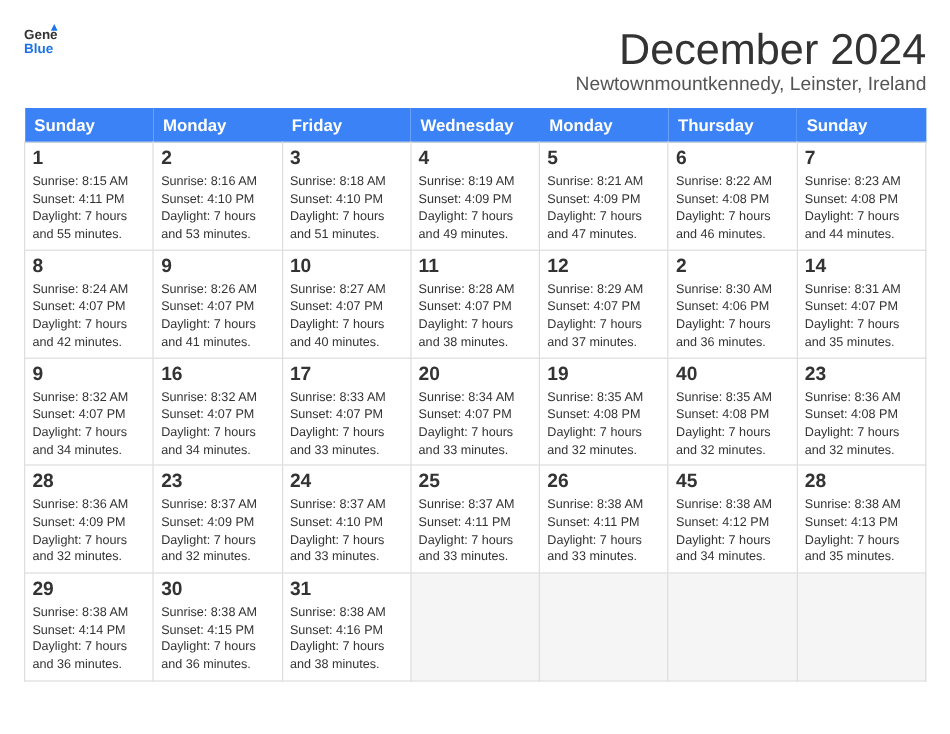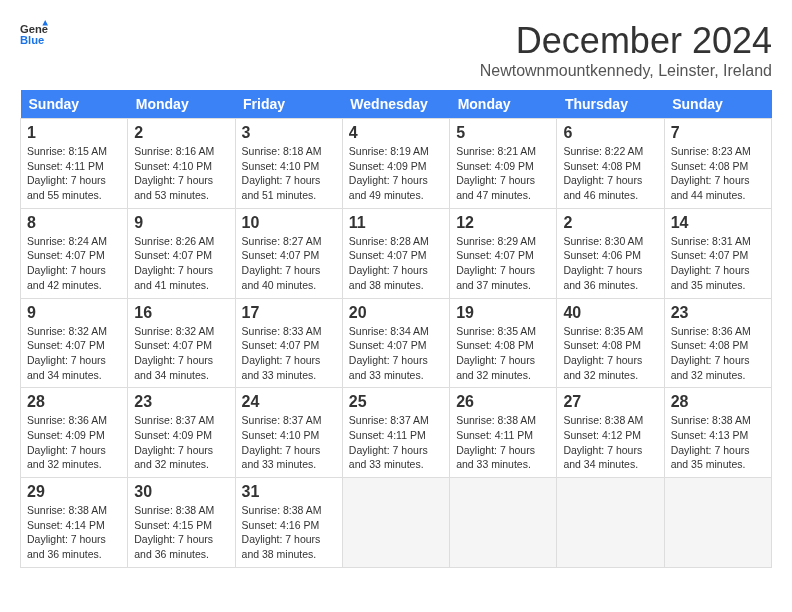--- a/index.html
+++ b/index.html
@@ -131,21 +131,21 @@
         <td><span class="day-number">19</span><span class="cell-text">Sunrise: 8:35 AM<br>Sunset: 4:08 PM<br>Daylight: 7 hours and 32 minutes.</span></td>
         <td><span class="day-number">40</span><span class="cell-text">Sunrise: 8:35 AM<br>Sunset: 4:08 PM<br>Daylight: 7 hours and 32 minutes.</span></td>
         <td><span class="day-number">23</span><span class="cell-text">Sunrise: 8:36 AM<br>Sunset: 4:08 PM<br>Daylight: 7 hours and 32 minutes.</span></td>
       </tr>
       <tr>
         <td><span class="day-number">28</span><span class="cell-text">Sunrise: 8:36 AM<br>Sunset: 4:09 PM<br>Daylight: 7 hours and 32 minutes.</span></td>
         <td><span class="day-number">23</span><span class="cell-text">Sunrise: 8:37 AM<br>Sunset: 4:09 PM<br>Daylight: 7 hours and 32 minutes.</span></td>
         <td><span class="day-number">24</span><span class="cell-text">Sunrise: 8:37 AM<br>Sunset: 4:10 PM<br>Daylight: 7 hours and 33 minutes.</span></td>
         <td><span class="day-number">25</span><span class="cell-text">Sunrise: 8:37 AM<br>Sunset: 4:11 PM<br>Daylight: 7 hours and 33 minutes.</span></td>
         <td><span class="day-number">26</span><span class="cell-text">Sunrise: 8:38 AM<br>Sunset: 4:11 PM<br>Daylight: 7 hours and 33 minutes.</span></td>
-        <td><span class="day-number">27</span><span class="cell-text">Sunrise: 8:38 AM<br>Sunset: 4:12 PM<br>Daylight: 7 hours and 34 minutes.</span></td>
+        <td><span class="day-number">45</span><span class="cell-text">Sunrise: 8:38 AM<br>Sunset: 4:12 PM<br>Daylight: 7 hours and 34 minutes.</span></td>
         <td><span class="day-number">28</span><span class="cell-text">Sunrise: 8:38 AM<br>Sunset: 4:13 PM<br>Daylight: 7 hours and 35 minutes.</span></td>
       </tr>
       <tr>
         <td><span class="day-number">29</span><span class="cell-text">Sunrise: 8:38 AM<br>Sunset: 4:14 PM<br>Daylight: 7 hours and 36 minutes.</span></td>
         <td><span class="day-number">30</span><span class="cell-text">Sunrise: 8:38 AM<br>Sunset: 4:15 PM<br>Daylight: 7 hours and 36 minutes.</span></td>
         <td><span class="day-number">31</span><span class="cell-text">Sunrise: 8:38 AM<br>Sunset: 4:16 PM<br>Daylight: 7 hours and 38 minutes.</span></td>
         <td class="empty"></td>
         <td class="empty"></td>
         <td class="empty"></td>
         <td class="empty"></td>

